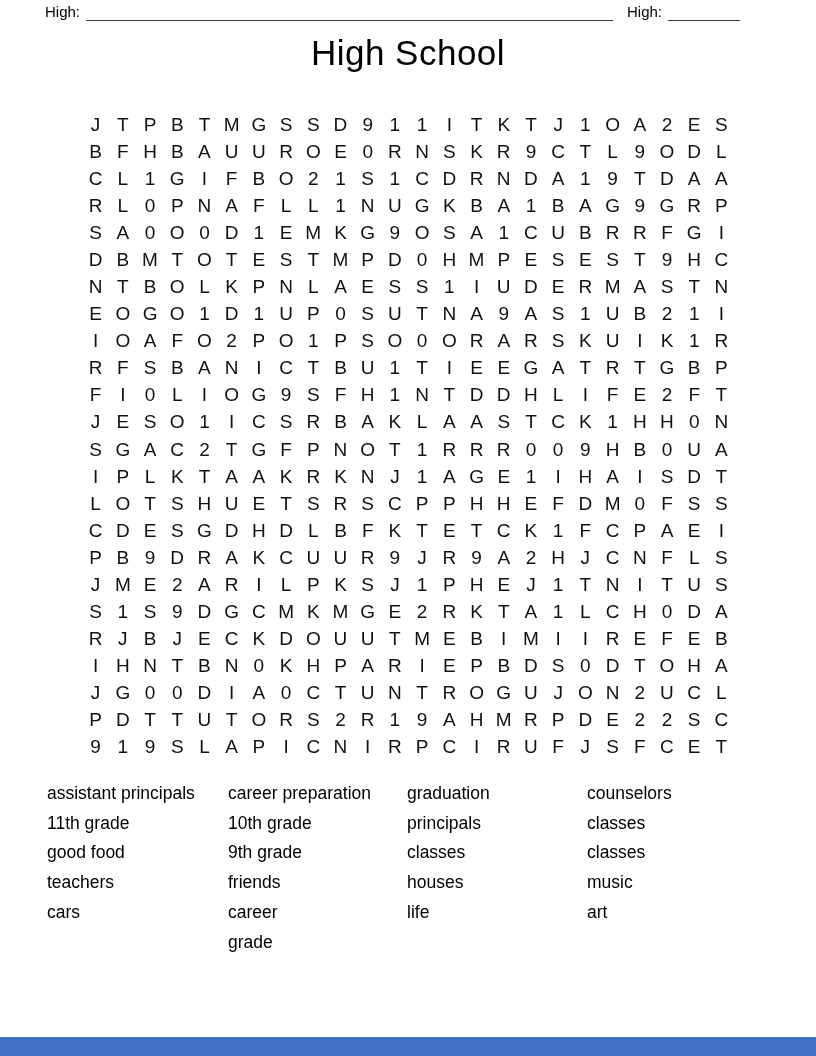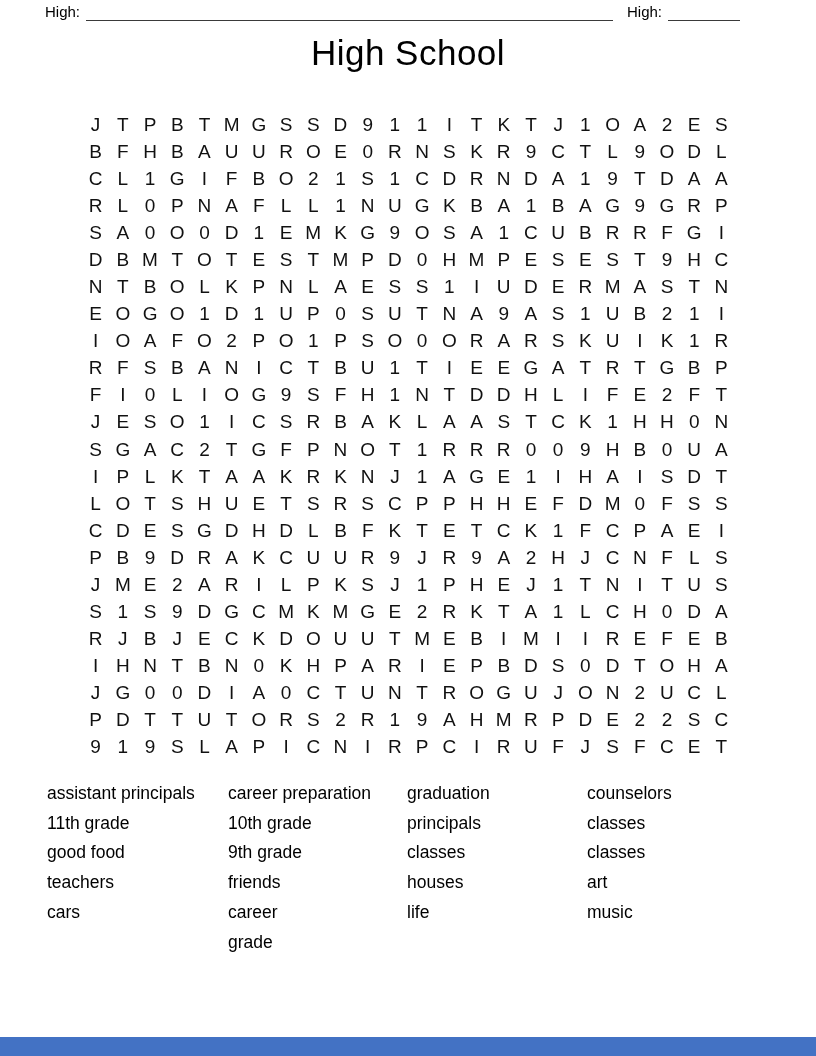--- a/index.html
+++ b/index.html
@@ -705,18 +705,18 @@
       <div class="word">graduation</div>
       <div class="word">principals</div>
       <div class="word">classes</div>
       <div class="word">houses</div>
       <div class="word">life</div>
     </div>
     <div class="col">
       <div class="word">counselors</div>
       <div class="word">classes</div>
       <div class="word">classes</div>
+      <div class="word">music</div>
       <div class="word">art</div>
-      <div class="word">music</div>
     </div>
   </div>
 
 <div class="footer-bar" id="footerbar" style="background: rgb(67, 114, 196);"></div>
 
 </body></html>

